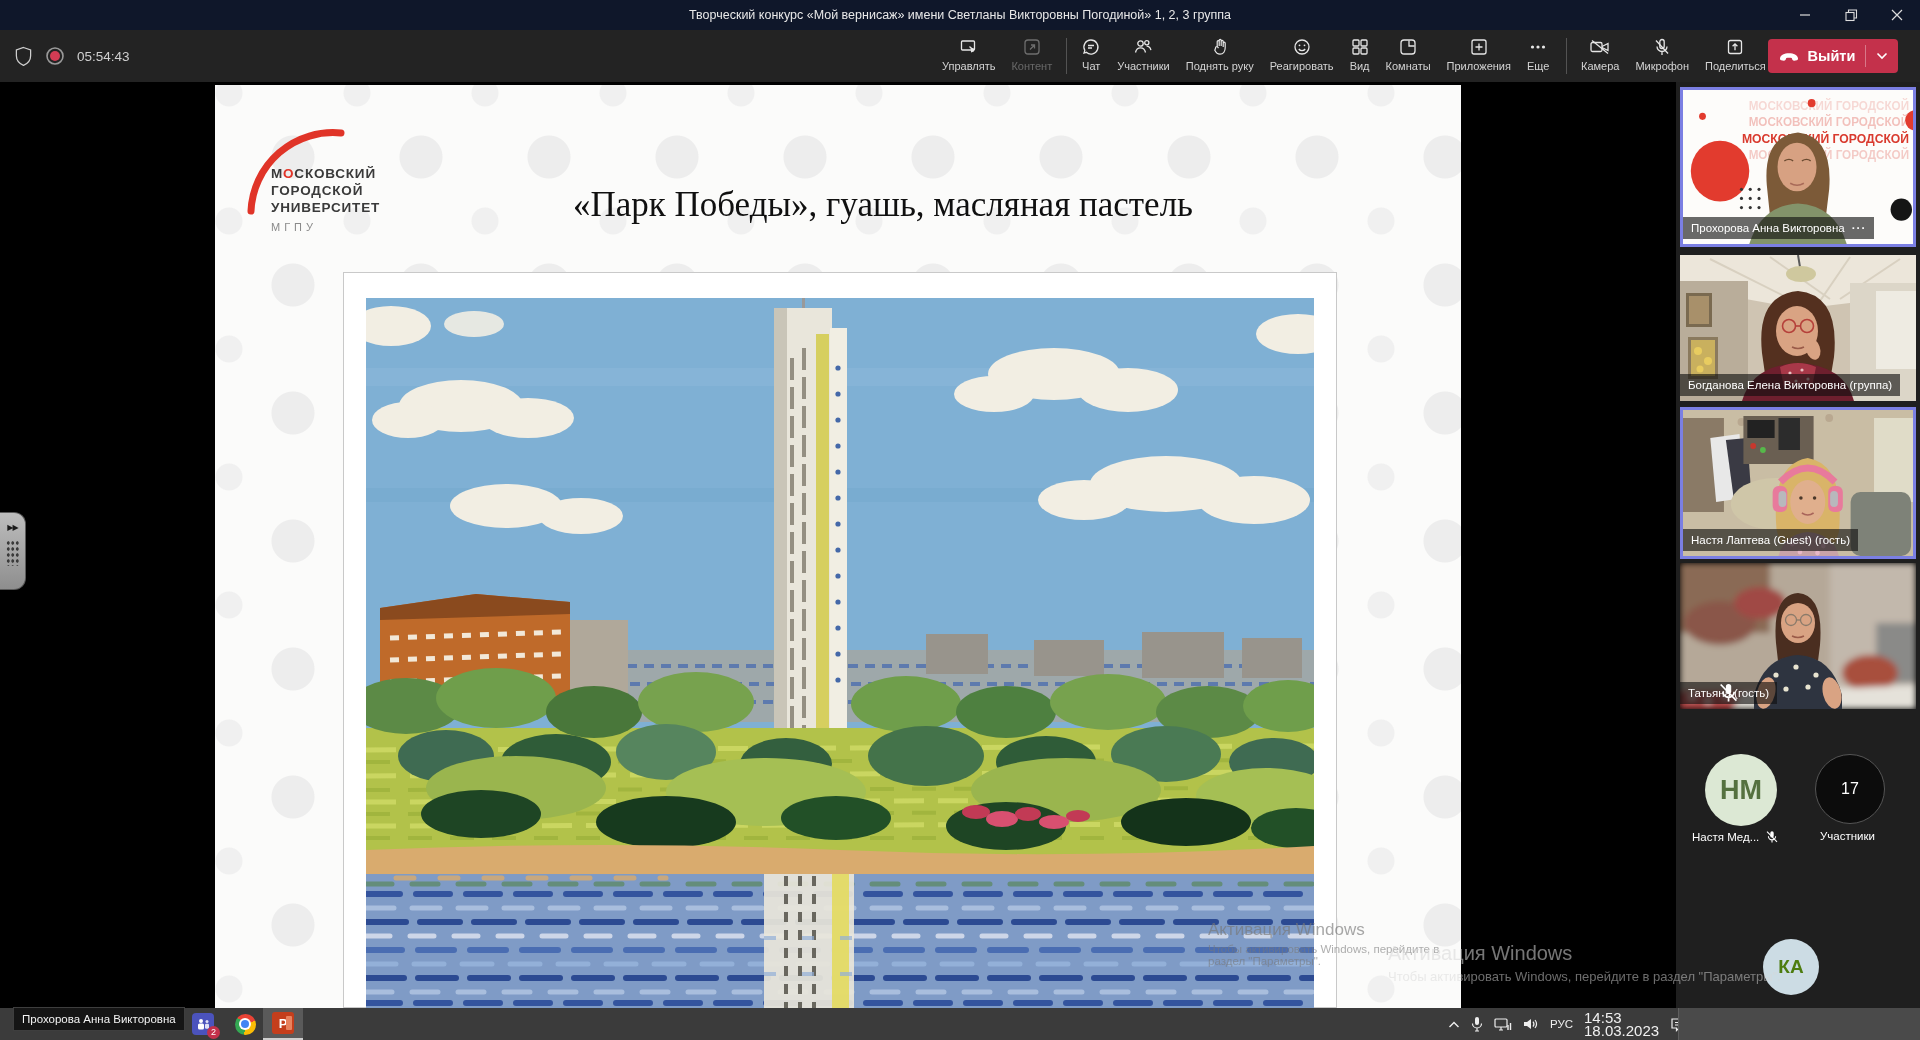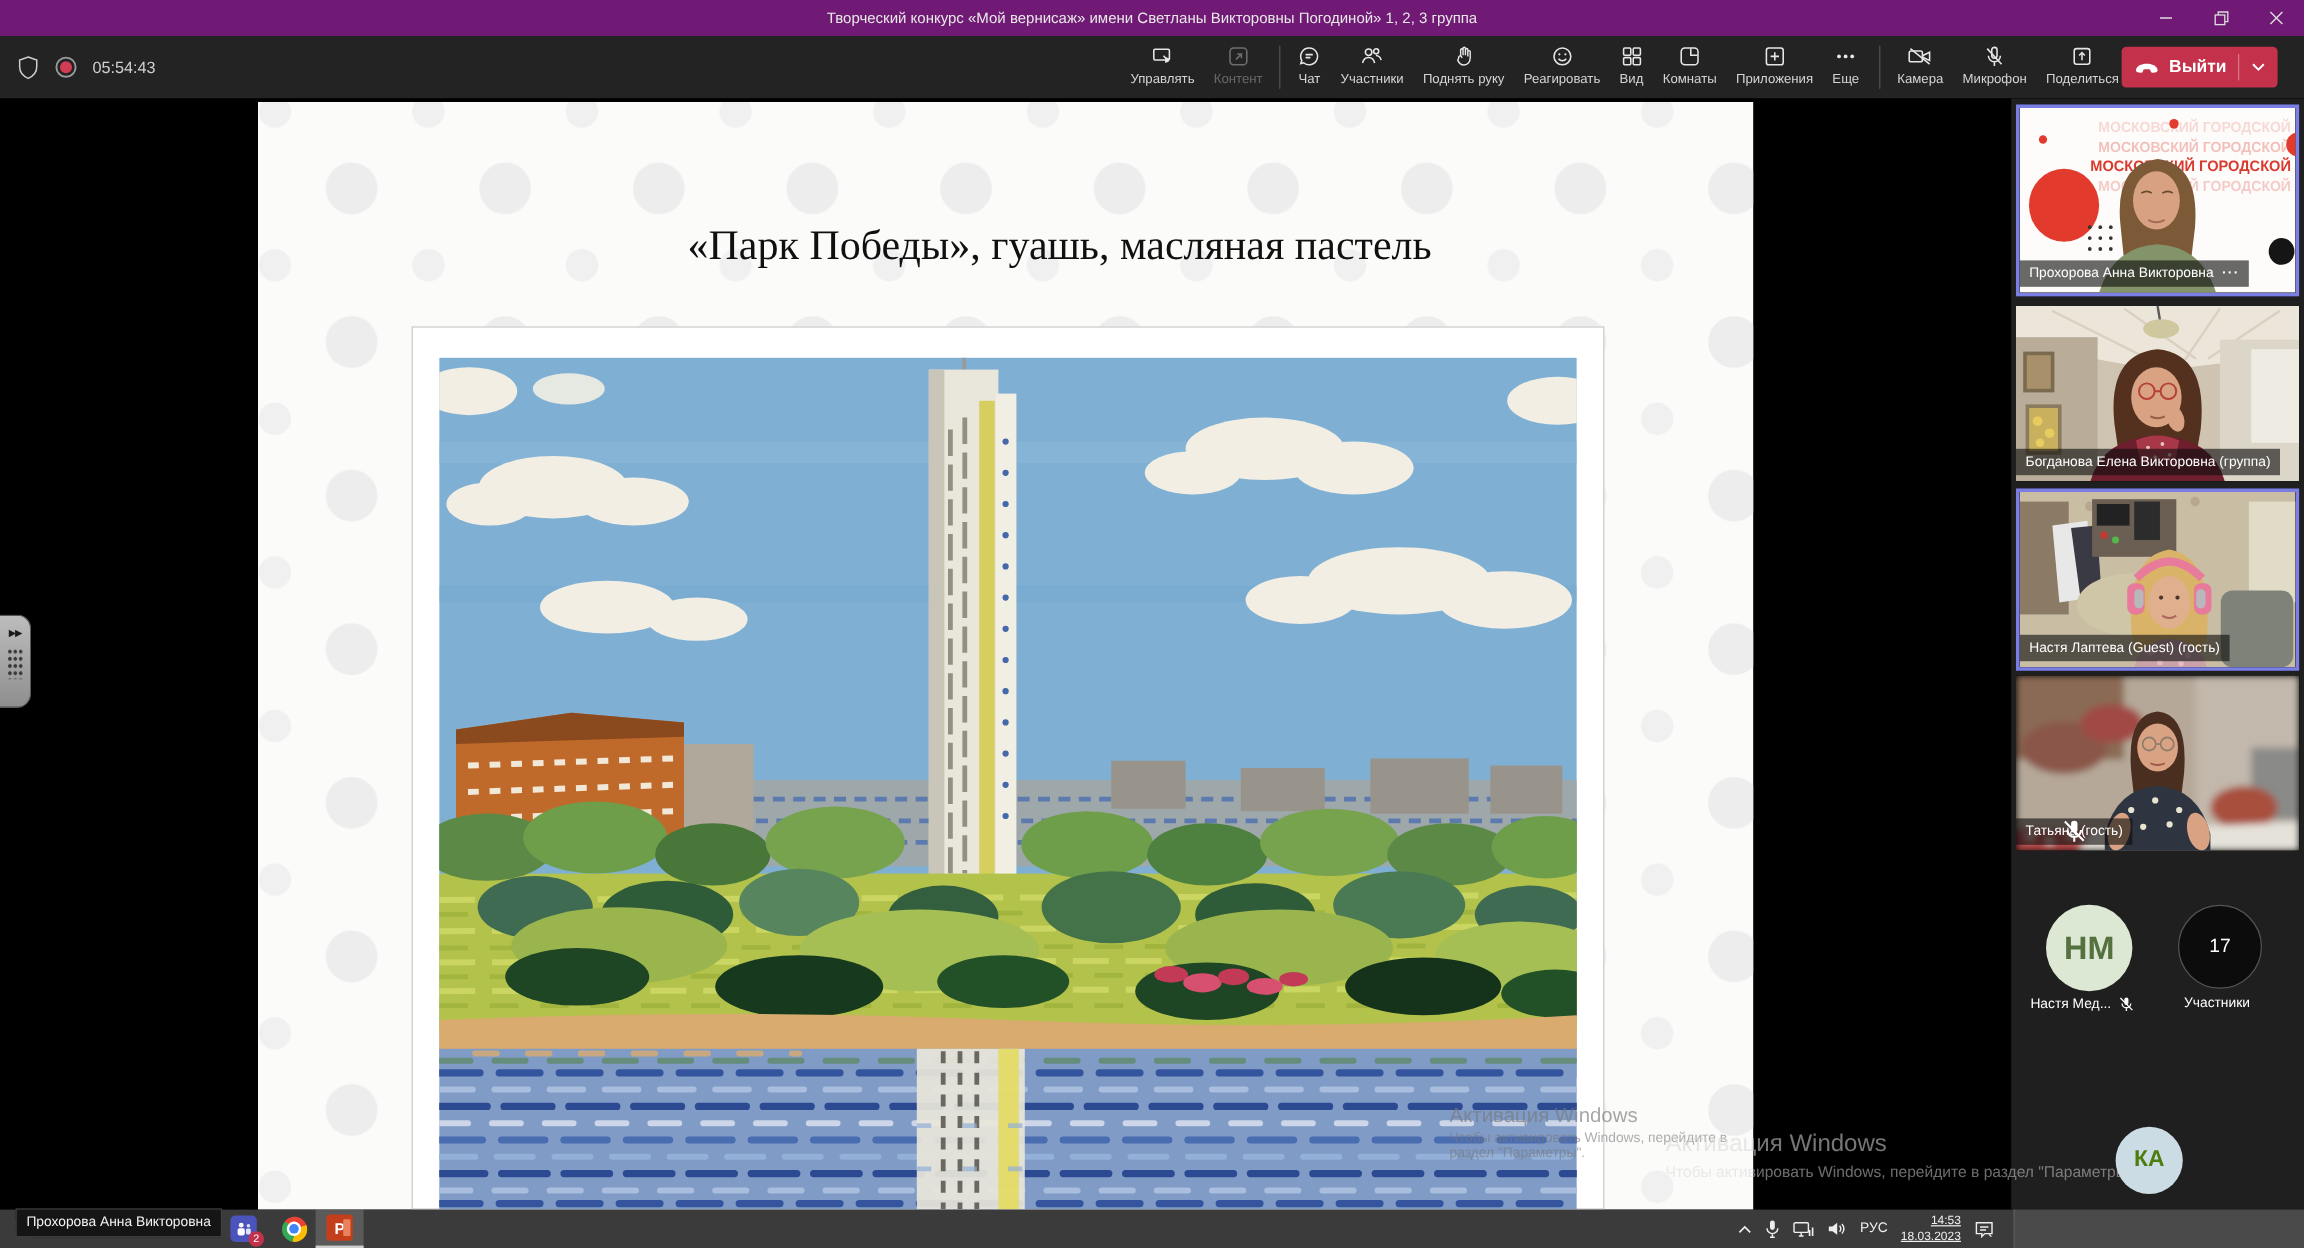--- a/index.html
+++ b/index.html
@@ -1,20 +1,20 @@
 <!DOCTYPE html>
 <html><head>
 <meta charset="utf-8">
 <style>
   * { box-sizing: border-box; margin: 0; padding: 0; }
   html,body { width:1920px; height:1040px; overflow:hidden; background:#000;
     font-family:"Liberation Sans","DejaVu Sans",sans-serif; }
 
   
-  .titlebar { position:absolute; left:0; top:0; width:1920px; height:30px; background:#701a75; }
+  .titlebar { position:absolute; left:0; top:0; width:1920px; height:30px; background:#0f172a; }
   .titlebar .wtitle { position:absolute; left:0; right:0; top:0; height:30px; line-height:30px;
     text-align:center; color:#e8e8e8; font-size:12.5px; }
   .wctrl { position:absolute; top:0; width:46px; height:30px; display:flex; align-items:center; justify-content:center; }
 
   
   .toolbar { position:absolute; left:0; top:30px; width:1920px; height:52px; background:#232323; }
   .tbtn { display:flex; flex-direction:column; align-items:center; justify-content:flex-start;
     height:52px; padding:7px 8px 0 8px; color:#d9d9d9; }
   .tbtn .tlabel { font-size:11px; margin-top:3px; color:#d4d4d4; white-space:nowrap; }
   .tbtn svg { display:block; }
@@ -66,21 +66,21 @@
     gap:7px; padding:0 8px; background:rgba(15,15,15,.62); color:#fff; font-size:11.5px; white-space:nowrap; }
   .avcircle { position:absolute; border-radius:50%; display:flex; align-items:center; justify-content:center; }
   .avlabel { position:absolute; color:#fff; font-size:11.5px; display:flex; align-items:center; gap:6px; white-space:nowrap;text-align:center; }
 
   
   .taskbar { position:absolute; left:0; top:1008px; width:1920px; height:32px; background:#3b3b3b; z-index:40; }
   .tb-tile { position:absolute; top:0; width:40px; height:32px; display:flex; align-items:center; justify-content:center; }
   .tooltip { position:absolute; left:13px; top:-1px; height:24px; line-height:22px; background:#151515;
     border:1px solid #3e3e3e; color:#f2f2f2; font-size:11.5px; padding:0 8px; white-space:nowrap; z-index:5; }
   .tray { position:absolute; left:1448px; top:0; height:32px; display:flex; align-items:center; gap:11px; color:#eee; }
-  .clock { text-align:right; font-size:10px; line-height:13px; color:#f0f0f0;text-decoration:underline; }
+  .clock { text-align:left; font-size:15px; line-height:13px; color:#f0f0f0; }
   .tb-right { position:absolute; left:1678px; top:0; width:242px; height:32px; background:#4a4a4a; border-left:1px solid #5e5e5e; }
 </style>
 </head>
 <body>
 
 <div class="titlebar">
   <div class="wtitle">Творческий конкурс «Мой вернисаж» имени Светланы Викторовны Погодиной» 1, 2, 3 группа</div>
   <div class="wctrl" style="right:92px;">
     <svg width="12" height="12" viewBox="0 0 12 12">
         <line x1="1" y1="6" x2="11" y2="6" stroke="#ddd" stroke-width="1.2"></line>
@@ -231,20 +231,31 @@
       <svg width="12" height="8" viewBox="0 0 12 8">
           <path d="M1.5 1.5L6 6l4.5-4.5" fill="none" stroke="#fff" stroke-width="1.6"></path>
         </svg>
     </div>
   </div>
 </div>
 
 <div class="stage"></div>
 
 <div class="slide">
+  <div class="logo">
+    <svg width="120" height="110" viewBox="0 0 120 110" style="position:absolute;left:-6px;top:-8px;">
+      <path d="M14 96 A 82 82 0 0 1 104 18" fill="none" stroke="#e03428" stroke-width="7" stroke-linecap="round"></path>
+    </svg>
+    <div class="ltxt">
+      <div><span>М</span><span class="lred">О</span><span>СКОВСКИЙ</span></div>
+      <div>ГОРОДСКОЙ</div>
+      <div>УНИВЕРСИТЕТ</div>
+      <div class="lmgpu">МГПУ</div>
+    </div>
+  </div>
 
   <div class="slidetitle">«Парк Победы», гуашь, масляная пастель</div>
 
   <div class="matte">
     <svg viewBox="0 0 948 710" width="948" height="710" preserveAspectRatio="none">
 
       <rect x="0" y="0" width="948" height="600" fill="#7fb0d4"></rect>
       <rect x="0" y="70" width="948" height="18" fill="#8ab8d8" opacity=".6"></rect>
       <rect x="0" y="190" width="948" height="14" fill="#74a8cc" opacity=".5"></rect>
 

